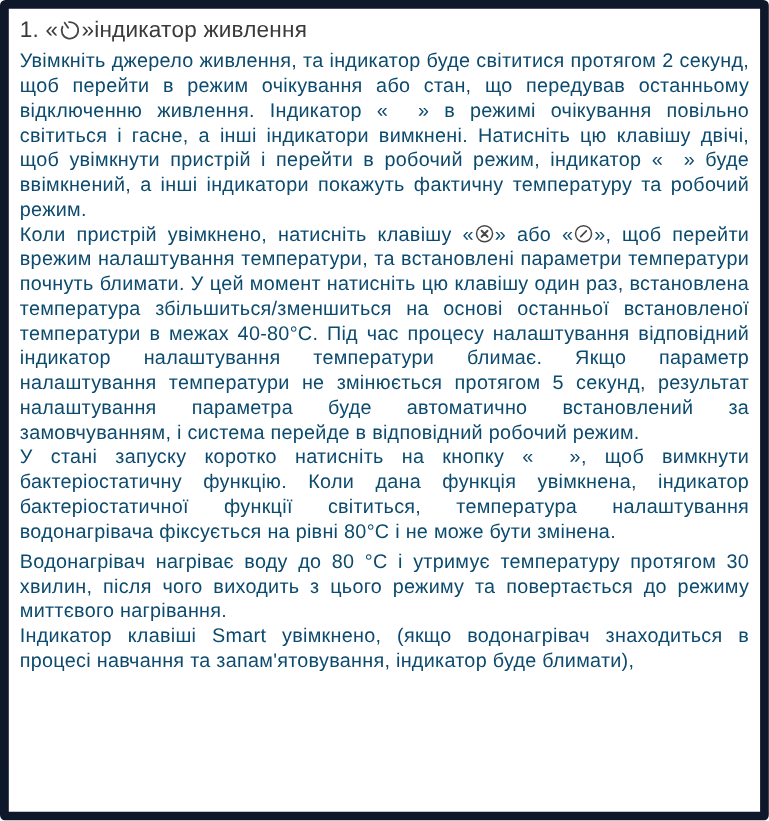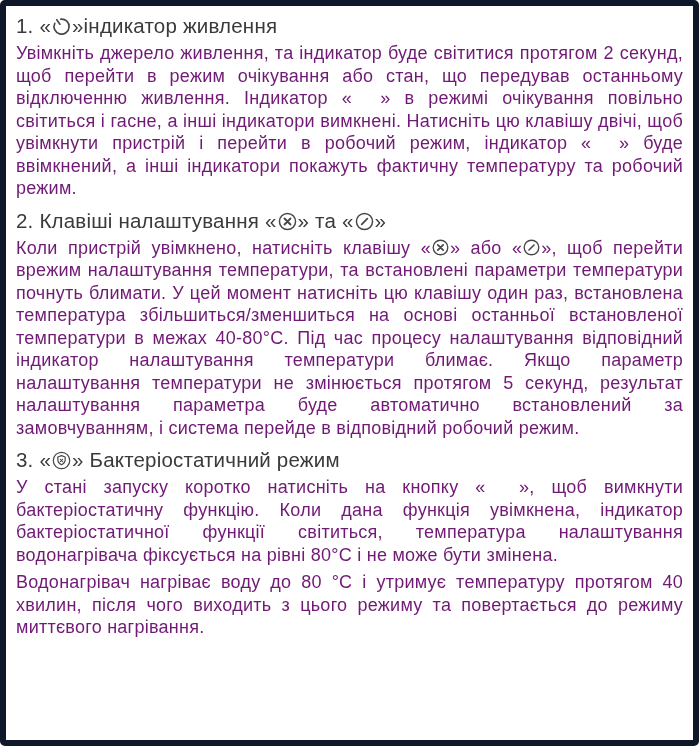--- a/index.html
+++ b/index.html
@@ -1,29 +1,29 @@
 <!DOCTYPE html>
 <html lang="uk"><head>
 <meta charset="utf-8">
 <style>
   html,body{margin:0;padding:0;background:#ffffff;}
   .page{
     width:699px;height:746px;box-sizing:border-box;
-    background:#ffffff;border:6px solid #0f172a;border-radius:5px;
+    background:#ffffff;border:8px solid #0f172a;border-radius:5px;
     padding:7px 10px 4px 10px;overflow:hidden;
     font-family:"Liberation Sans","DejaVu Sans",sans-serif;
     color:#3d3d3d;
   }
   .h{
     font-size:20.5px;line-height:25px;font-weight:400;color:#3a3a3a;
     margin:8px 0 4px 0;letter-spacing:0.2px;white-space:nowrap;
   }
   section:first-of-type .h{margin-top:0;}
   p.body{
-    margin:0;font-size:18px;line-height:22.5px;color:#701a75;
+    margin:0;font-size:18px;line-height:22.5px;color:#0c4a6e;
     text-align:justify;letter-spacing:0.25px;
   }
   p.body + p.body{margin-top:5px;}
   .inline-icon{
     display:inline-block;width:19px;height:19px;vertical-align:-3px;
     line-height:0;
   }
   .h .inline-icon{width:21px;height:21px;vertical-align:-4px;}
   .inline-icon svg{width:100%;height:100%;display:block;}
 </style>
@@ -36,42 +36,31 @@
     <h2 class="h">1. «<span class="inline-icon"><svg viewBox="0 0 24 24" fill="none" stroke="#474747" stroke-linecap="round" stroke-linejoin="round" stroke-width="1.9">
             <g transform="rotate(-35 12 12)">
               <path d="M12 2.6 v6.2"></path>
               <path d="M16.2 4.6 a8.6 8.6 0 1 1 -8.4 0"></path>
             </g>
           </svg></span>»індикатор живлення</h2>
     <p class="body">Увімкніть джерело живлення, та індикатор буде світитися протягом 2 секунд, щоб перейти в режим очікування або стан, що передував останньому відключенню живлення. Індикатор «&nbsp;&nbsp;» в режимі очікування повільно світиться і гасне, а інші індикатори вимкнені. Натисніть цю клавішу двічі, щоб увімкнути пристрій і перейти в робочий режим, індикатор «&nbsp;&nbsp;» буде ввімкнений, а інші індикатори покажуть фактичну температуру та робочий режим.</p>
   </section>
 
   <section>
-    <h2 class="h">2. Клавіші налаштування «<span class="inline-icon"><svg viewBox="0 0 24 24" fill="none" stroke="#474747" stroke-linecap="round" stroke-linejoin="round" stroke-width="1.7">
-            <circle cx="12" cy="12" r="9.2"></circle>
-            <path d="M8.6 8.6 L15.4 15.4 M15.4 8.6 L8.6 15.4" stroke-width="2.2"></path>
-          </svg></span>» та «<span class="inline-icon"><svg viewBox="0 0 24 24" fill="none" stroke="#474747" stroke-linecap="round" stroke-linejoin="round" stroke-width="1.7">
-            <circle cx="12" cy="12" r="9.2"></circle>
-            <path d="M8.8 15.2 L15.2 8.8" stroke-width="2"></path>
-          </svg></span>»</h2>
     <p class="body">Коли пристрій увімкнено, натисніть клавішу «<span class="inline-icon"><svg viewBox="0 0 24 24" fill="none" stroke="#474747" stroke-linecap="round" stroke-linejoin="round" stroke-width="1.7">
             <circle cx="12" cy="12" r="9.2"></circle>
             <path d="M8.6 8.6 L15.4 15.4 M15.4 8.6 L8.6 15.4" stroke-width="2.2"></path>
           </svg></span>» або «<span class="inline-icon"><svg viewBox="0 0 24 24" fill="none" stroke="#474747" stroke-linecap="round" stroke-linejoin="round" stroke-width="1.7">
             <circle cx="12" cy="12" r="9.2"></circle>
             <path d="M8.8 15.2 L15.2 8.8" stroke-width="2"></path>
           </svg></span>», щоб перейти врежим налаштування температури, та встановлені параметри температури почнуть блимати. У цей момент натисніть цю клавішу один раз, встановлена температура збільшиться/зменшиться на основі останньої встановленої температури в межах 40-80°С. Під час процесу налаштування відповідний індикатор налаштування температури блимає. Якщо параметр налаштування температури не змінюється протягом 5 секунд, результат налаштування параметра буде автоматично встановлений за замовчуванням, і система перейде в відповідний робочий режим.</p>
   </section>
 
   <section>
-    <h2 class="h">3. «<span class="inline-icon"><svg viewBox="0 0 24 24" fill="none" stroke="#474747" stroke-linecap="round" stroke-linejoin="round" stroke-width="1.4">
-            <circle cx="12" cy="12" r="9.4"></circle>
-            <path d="M12 6.4 l4.2 1.6 v3.1 c0 2.7 -1.9 4.7 -4.2 5.7 c-2.3 -1 -4.2 -3 -4.2 -5.7 v-3.1 z"></path>
-            <path d="M10.6 10.6 l2.8 2.8 M13.4 10.6 l-2.8 2.8" stroke-width="1.2"></path>
-          </svg></span>» Бактеріостатичний режим</h2>
     <p class="body">У стані запуску коротко натисніть на кнопку «&nbsp;&nbsp;», щоб вимкнути бактеріостатичну функцію. Коли дана функція увімкнена, індикатор бактеріостатичної функції світиться, температура налаштування водонагрівача фіксується на рівні 80°С і не може бути змінена.</p>
-    <p class="body">Водонагрівач нагріває воду до 80 °С і утримує температуру протягом 40 хвилин, після чого виходить з цього режиму та повертається до режиму миттєвого нагрівання.</p>
+    <p class="body">Водонагрівач нагріває воду до 80 °С і утримує температуру протягом 30 хвилин, після чого виходить з цього режиму та повертається до режиму миттєвого нагрівання.</p>
   </section>
 
   <section>
+    <p class="body">Індикатор клавіші Smart увімкнено, (якщо водонагрівач знаходиться в процесі навчання та запам'ятовування, індикатор буде блимати),</p>
   </section>
 
 </div>
 
 </body></html>

